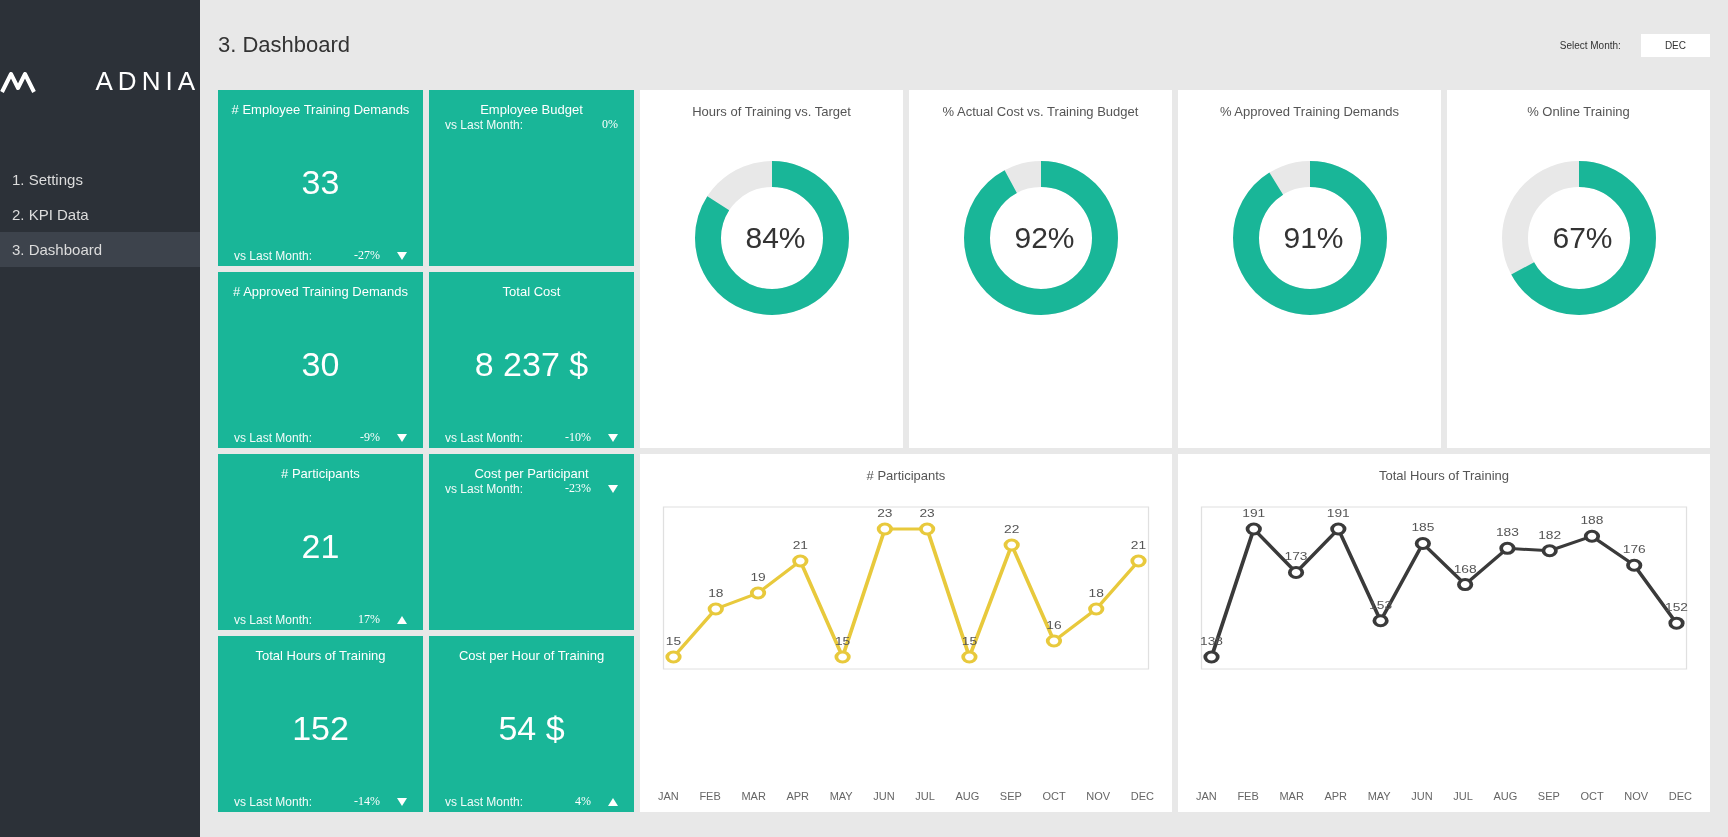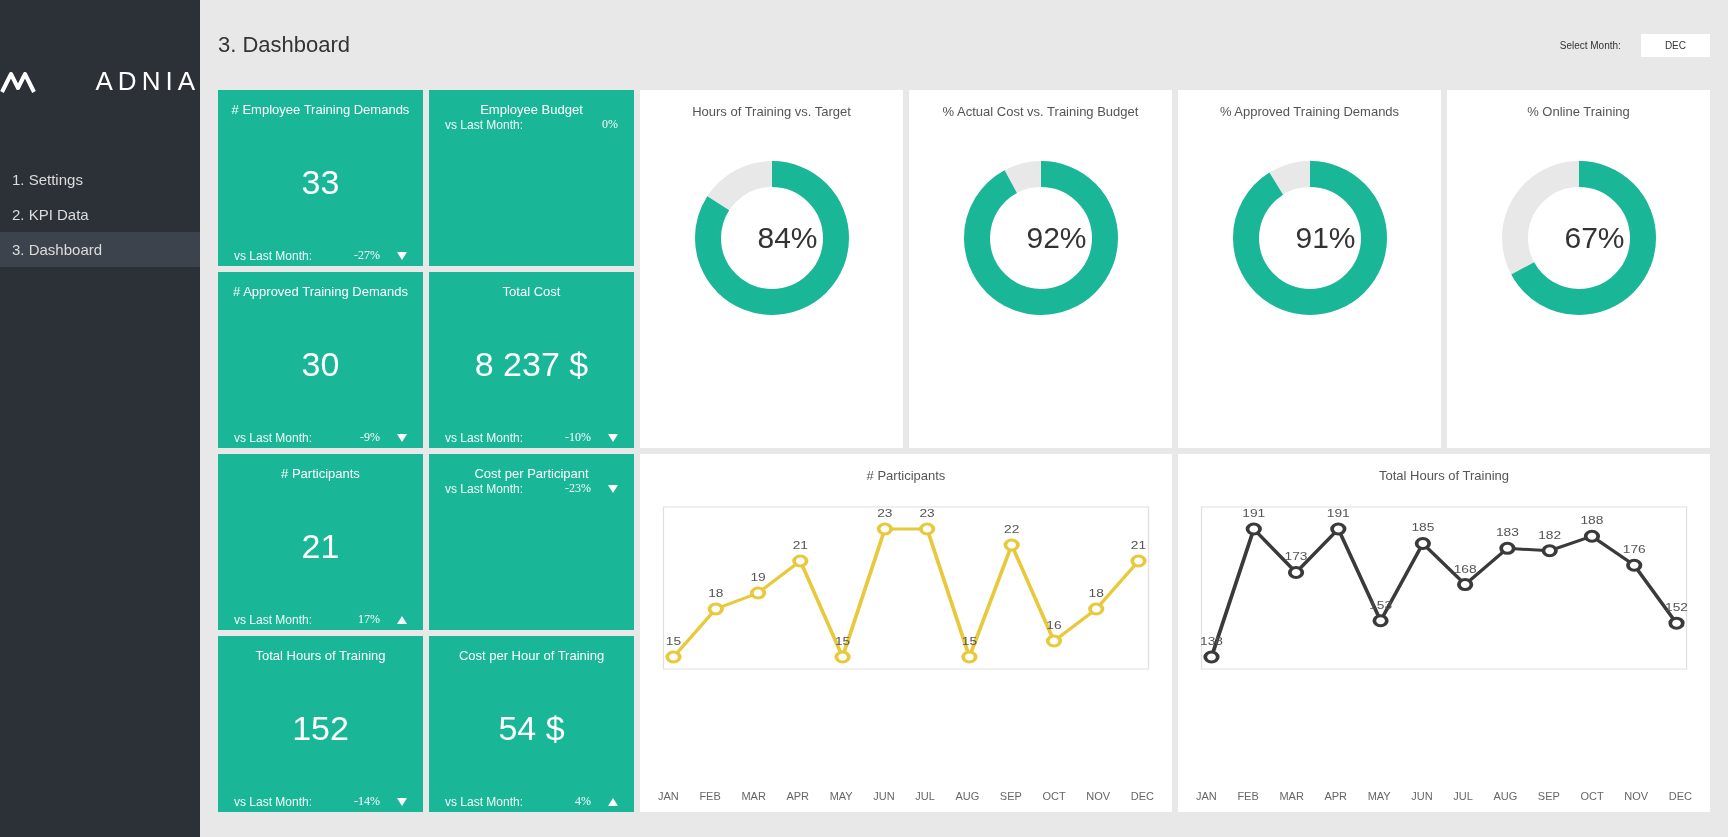--- a/index.html
+++ b/index.html
@@ -28,21 +28,21 @@
 .tri { width: 0; height: 0; display: inline-block; }
 .tri.down { border-left: 5px solid transparent; border-right: 5px solid transparent; border-top: 8px solid #fff; }
 .tri.up { border-left: 5px solid transparent; border-right: 5px solid transparent; border-bottom: 8px solid #fff; }
 
 .donut-card { background: #fff; padding: 14px 0 24px 0; display: flex; flex-direction: column; align-items: center; }
 .donut-title { font-size: 13px; color: #555; margin-bottom: 34px; text-align: center; }
 .donut-wrap { position: relative; width: 170px; height: 170px; }
 .donut-wrap svg { transform: rotate(-90deg); }
 .donut-actual { stroke: #19b698; }
 .donut-rest { stroke: #e8e8e8; }
-.donut-text { position: absolute; top: 0; left: 16px; width: 100%; height: 100%; display: flex; align-items: center; justify-content: center; font-size: 30px; font-weight: 300; color: #333; }
+.donut-text { position: absolute; top: 0; left: 4px; width: 100%; height: 100%; display: flex; align-items: center; justify-content: center; font-size: 30px; font-weight: 300; color: #333; }
 .donut-row { display: grid; grid-template-columns: 1fr 1fr 1fr 1fr; gap: 6px; grid-column: 3 / 5; grid-row: 1 / 3; }
 
 .line-row { grid-column: 3 / 5; grid-row: 3 / 5; display: grid; grid-template-columns: 1fr 1fr; gap: 6px; }
 .line-card { background: #fff; padding: 14px 16px 10px 16px; display: flex; flex-direction: column; }
 .line-title { font-size: 13px; color: #555; text-align: center; margin-bottom: 18px; }
 .line-chart { flex: 1; position: relative; }
 .line-chart svg { display: block; }
 .x-axis { display: flex; justify-content: space-between; font-size: 11px; color: #666; padding: 6px 2px 0 2px; }
 .pt-label { font-size: 11px; fill: #555; text-anchor: middle; }
 </style>

